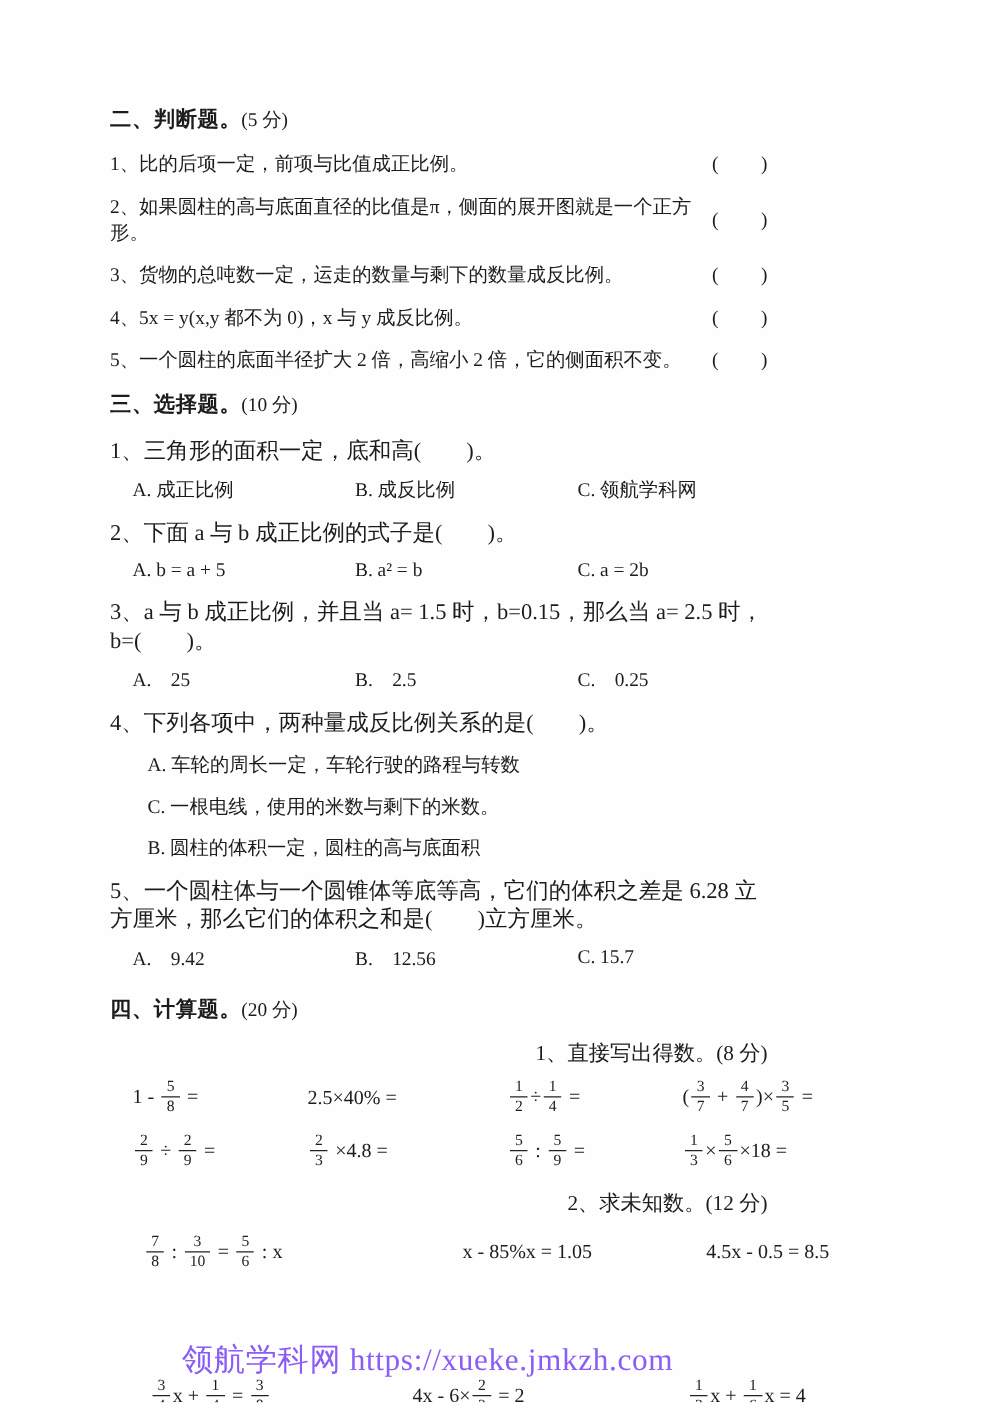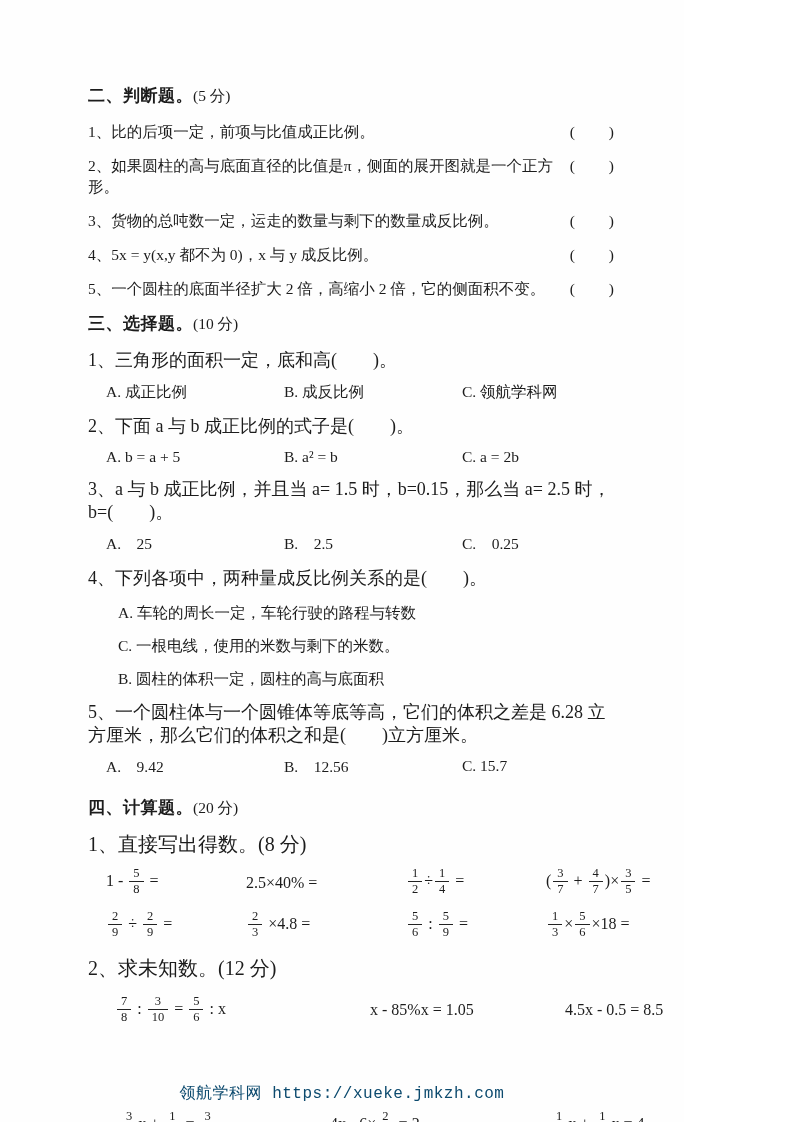--- a/index.html
+++ b/index.html
@@ -18,21 +18,21 @@
     box-sizing: border-box;
   }
   .sec-header { font-size: 17px; margin: 0 0 14px 0; }
   .sec-title { font-weight: bold; letter-spacing: 0.5px; }
   .sec-points { font-weight: normal; font-size: 15.5px; }
 
   
   .judge-item {
     display: flex;
     justify-content: space-between;
-    align-items: flex-start;
+    align-items: center;
     max-width: 586px;
     margin-bottom: 13px;
     font-size: 15.5px;
     line-height: 21px;
   }
   .judge-text { padding-right: 10px; }
   .answer-blank { display: inline-flex; gap: 34px; white-space: nowrap; }
 
   
   .q-text { font-size: 18px; line-height: 23px; margin: 11px 0 10px 0; max-width: 640px; }
@@ -40,21 +40,21 @@
     display: grid;
     grid-template-columns: 178px 178px auto;
     padding-left: 18px;
     font-size: 15.5px;
     margin: 10px 0 12px 0;
   }
   .opt-stack { padding-left: 18px; font-size: 15.5px; }
   .opt-stack .opt-line { margin: 12px 12px; line-height: 21px; }
 
   
-  .sub-label { font-size: 20px; margin: 12px 0 10px 0; }
+  .sub-label { font-size: 17px; margin: 12px 0 10px 0; text-align: right; }
   .calc-row {
     display: grid;
     grid-template-columns: 140px 160px 140px auto;
     padding-left: 18px;
     align-items: center;
     margin: 6px 0 14px 0;
     font-size: 16px;
   }
   .eq-row {
     display: grid;
@@ -85,23 +85,23 @@
   .frac .num { padding: 0 4px 1px 4px; }
   .frac .den { border-top: 1px solid #222; padding: 1px 4px 0 4px; }
 
   
   .watermark {
     position: absolute;
     left: 0;
     bottom: 18px;
     width: 100%;
     text-align: center;
-    font-family: Liberation Mono, monospace;
-    font-size: 16px;
-    color: #0c4a6e;
+    font-family: Liberation Serif, serif;
+    font-size: 25px;
+    color: #8b5cf6;
     letter-spacing: 0.5px;
   }
 </style>
 </head>
 <body>
 
 <div class="page">
   <div class="content">
 
     <div class="sec-header">

